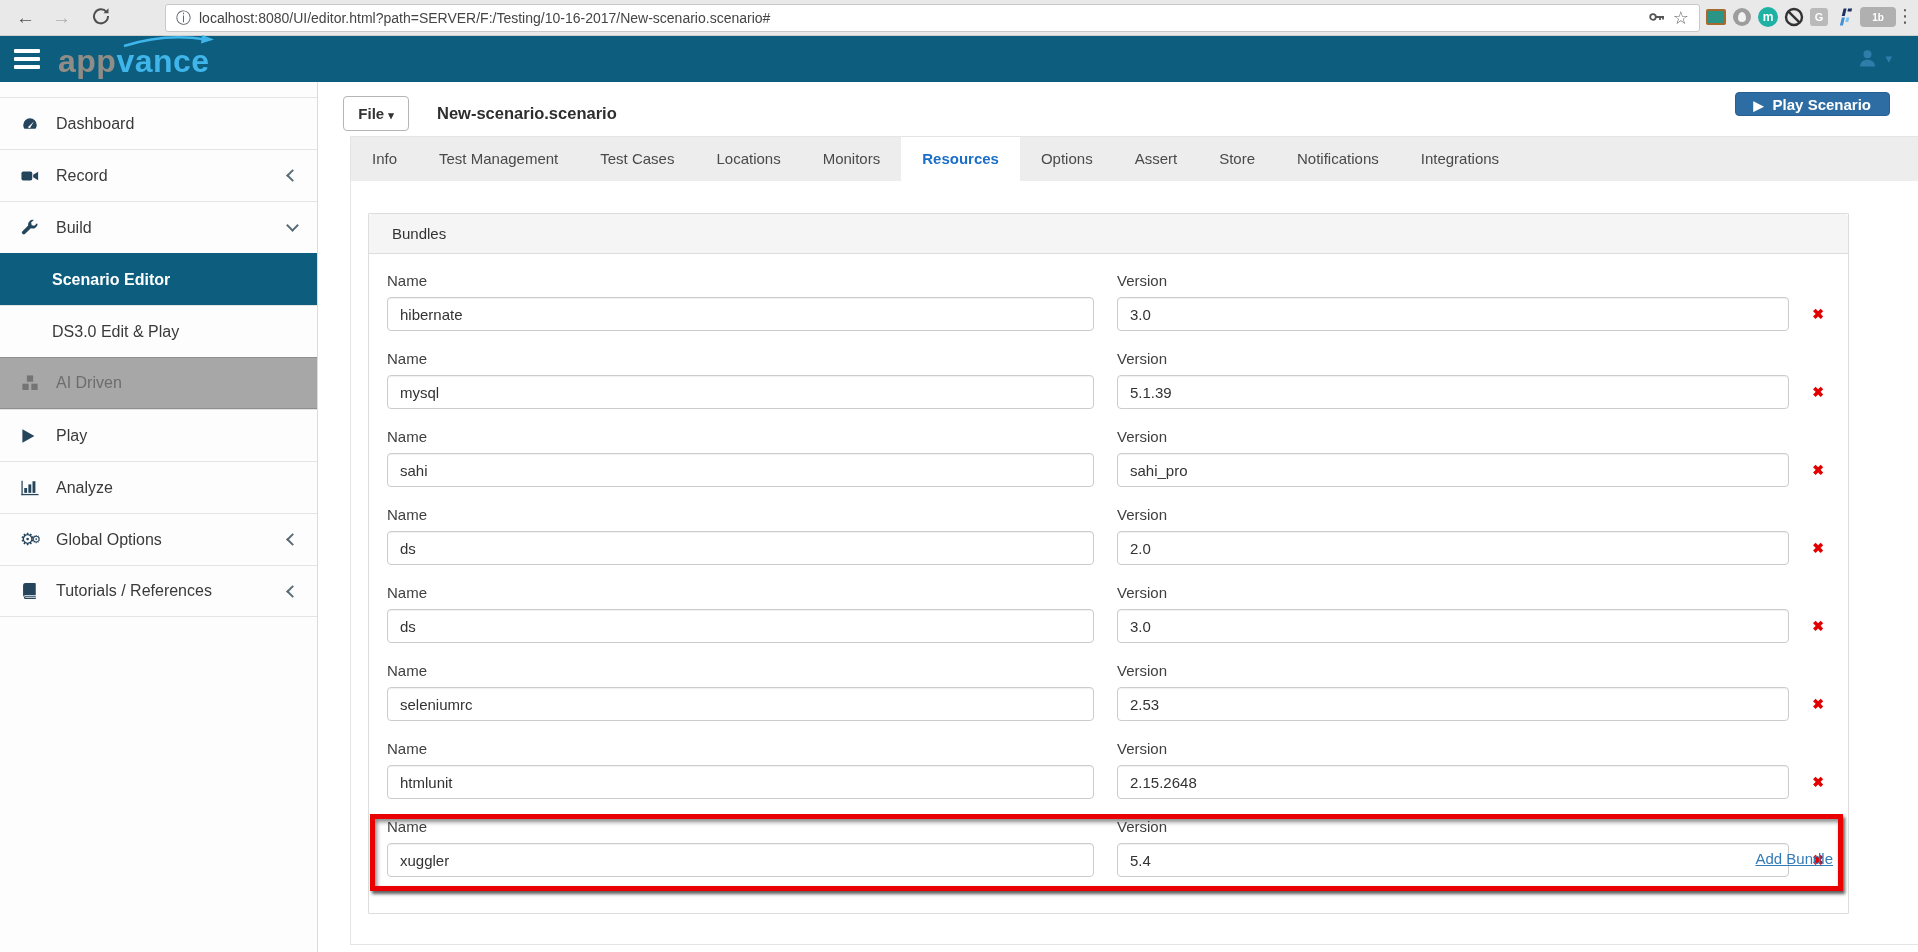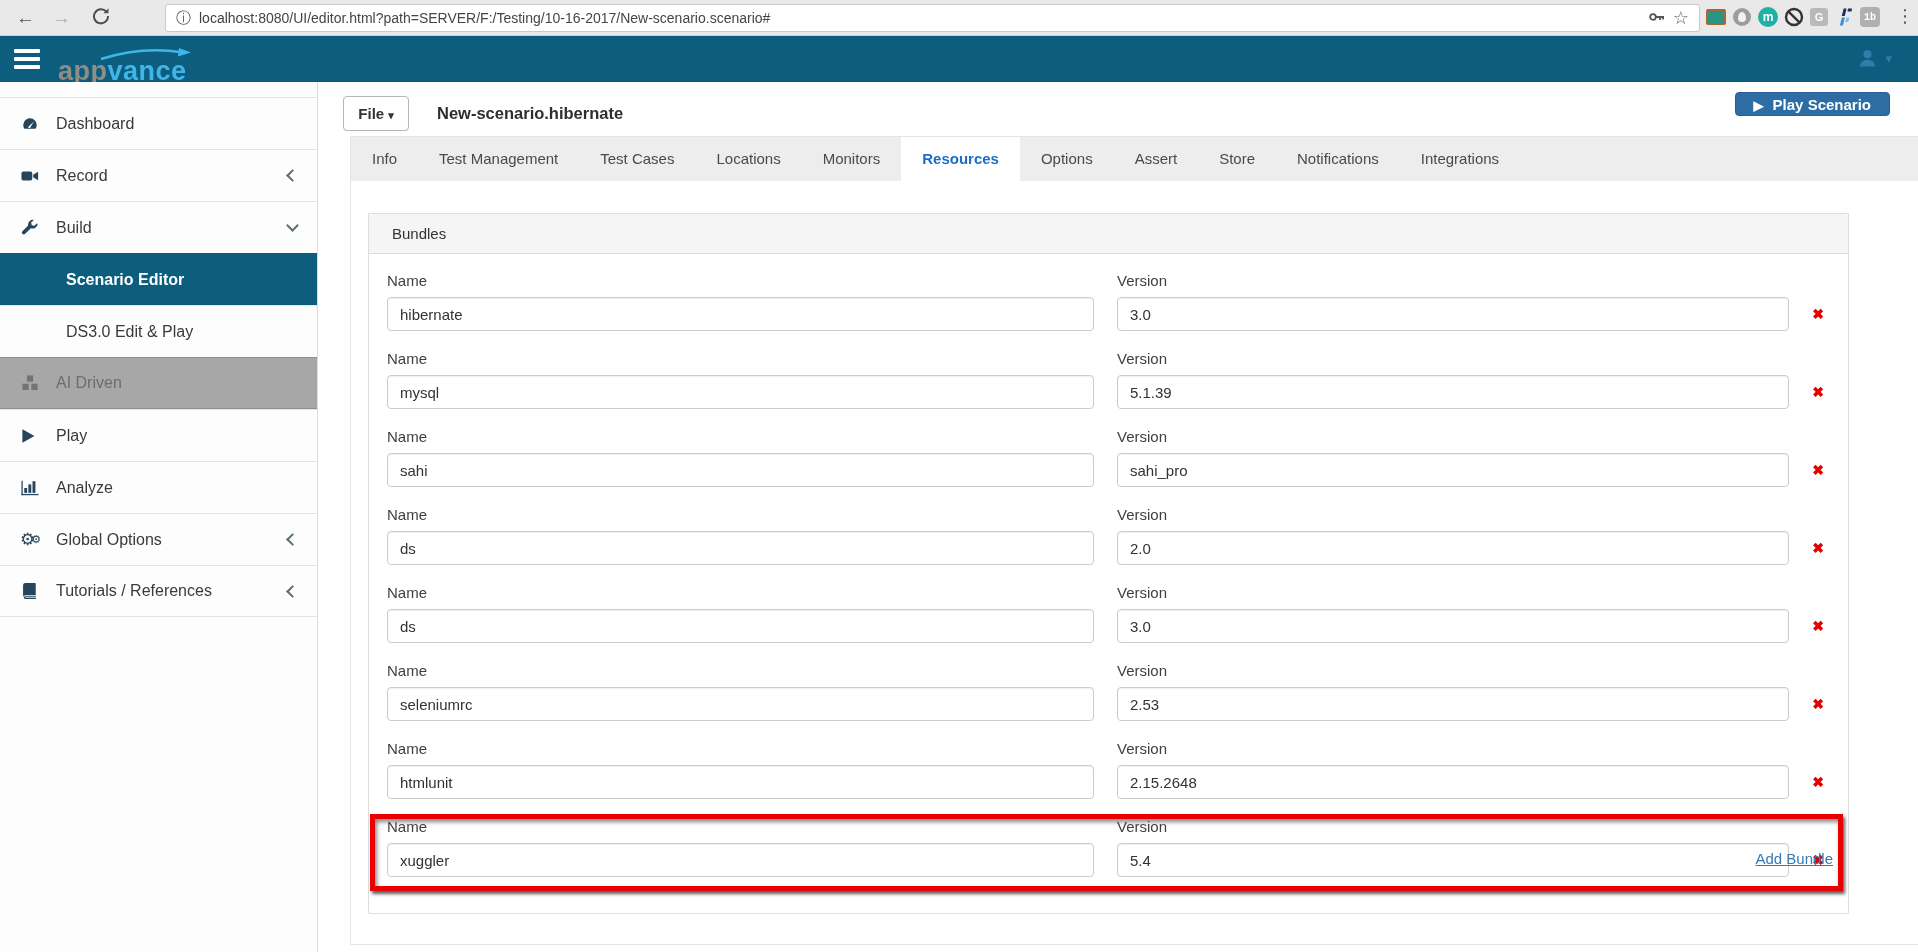--- a/index.html
+++ b/index.html
@@ -21,48 +21,48 @@
   .ext-row { position:absolute; left:1706px; top:7px; display:flex; gap:6px; align-items:center; }
   .ext { width:20px; height:20px; display:flex; align-items:center; justify-content:center; cursor:pointer; }
   .ext-screen { width:20px; height:16px; background:#2a9486; border:2px solid #a6692c; border-radius:2px; }
   .ext-circle-gray { width:18px; height:18px; border-radius:50%; background:#9d9d9d; position:relative; }
   .ext-circle-gray::after { content:''; position:absolute; left:5px; top:4px; width:8px; height:10px;
     background:#f2f2f2; border-radius:50% 50% 50% 50%/60% 60% 40% 40%; }
   .ext-m { width:20px; height:20px; border-radius:50%; background:#1fb1a4; color:#fff;
     font-size:12px; font-weight:bold; display:flex; align-items:center; justify-content:center; }
   .ext-g { width:18px; height:18px; border-radius:3px; background:#b9b9b9; color:#fff;
     font-size:11px; font-weight:bold; display:flex; align-items:center; justify-content:center; }
-  .ext-tb { width:20px; height:20px; border-radius:4px; background:#b0b0b0; color:#fff;
-    font-size:10px; font-weight:bold; display:flex; align-items:center; justify-content:center;font-family:Liberation Mono, monospace; }
+  .ext-tb { width:36px; height:20px; border-radius:4px; background:#b0b0b0; color:#fff;
+    font-size:10px; font-weight:bold; display:flex; align-items:center; justify-content:center; }
   .chrome-menu { position:absolute; left:1896px; top:5px; font-size:18px; color:#555; cursor:pointer; }
 
   
   .app-header { position:absolute; left:0; top:36px; width:1918px; height:46px; background:#0d5e7e; }
   .hamburger { position:absolute; left:14px; top:13px; width:26px; height:20px; cursor:pointer;
     display:flex; flex-direction:column; justify-content:space-between; background:none; border:none; }
   .hamburger span { display:block; height:4px; background:#fff; border-radius:1px; }
-  .logo { position:absolute; left:58px; top:20px; font-size:27px; font-weight:bold; letter-spacing:.5px; }
+  .logo { position:absolute; left:58px; top:7px; font-size:32px; font-weight:bold; letter-spacing:.5px; }
   .logo-app { color:#8f8d85; }
   .logo-vance { color:#3fb5ea; position:relative; }
   .logo-arrow { position:absolute; right:-8px; top:-9px; }
   .user-menu { position:absolute; right:26px; top:12px; display:flex; align-items:center; gap:7px; cursor:pointer; }
   .user-caret { color:#2f7dab; font-size:13px; }
 
   
   .sidebar { position:absolute; left:0; top:82px; width:318px; height:870px;
     background:#fdfdfd; border-right:1px solid #dcdcdc; padding-top:15px; }
   .side-item { height:52px; display:flex; align-items:center; padding:0 20px;
     border-top:1px solid #e4e4e4; font-size:16px; color:#3a3a3a; cursor:pointer; background:#fdfdfd; }
   .side-item:last-child { border-bottom:1px solid #e4e4e4; }
   .side-icon { width:26px; margin-right:10px; display:flex; align-items:center; }
   .side-icon svg { fill:#25455c; }
   .chev { width:9px; height:9px; border-left:2px solid #5a6b75; border-top:2px solid #5a6b75;
     transform:rotate(-45deg); margin-left:auto; }
   .chev.down { transform:rotate(-135deg); margin-top:-4px; }
-  .side-item.sub { padding-left:66px; }
+  .side-item.sub { padding-left:52px; }
   .side-item.active { background:#0d5e7e; color:#fff; font-weight:bold; border-top-color:#0d5e7e; }
   .side-item.disabled { background:#a7a7a7; color:#6d6d6d; border-top-color:#8f8f8f; border-bottom:1px solid #8f8f8f; }
   .side-item.disabled .side-icon svg { fill:#747474; }
   .gear-glyph { color:#25455c; font-size:17px; line-height:1; }
   .gear-glyph small { font-size:11px; margin-left:-4px; vertical-align:top; }
 
   
   .content { position:absolute; left:318px; top:82px; width:1600px; height:870px; background:#fff; }
   .file-btn { position:absolute; left:25px; top:14px; width:66px; height:35px; background:#fff;
     border:1px solid #b5b5b5; border-radius:4px; font-size:15px; font-weight:bold; color:#333;
@@ -265,21 +265,21 @@
         <rect x="5.8" y="16.4" width="11.7" height="1" fill="#fdfdfd"></rect>
       </svg>
       </span>
     <span>Tutorials / References</span>
     <span class="chev"></span>
   </div>
 </nav>
 
 <main class="content">
   <button class="file-btn"><span>File</span><span class="file-caret">▾</span></button>
-  <span class="doc-title">New-scenario.hibernate</span>
+  <span class="doc-title">New-scenario.scenario</span>
   <button class="play-btn"><span class="play-glyph">▶</span><span>Play Scenario</span></button>
 
   <div class="card">
     <div class="tab-bar">
         <div class="tab">Info</div>
         <div class="tab">Test Management</div>
         <div class="tab">Test Cases</div>
         <div class="tab">Locations</div>
         <div class="tab">Monitors</div>
         <div class="tab active">Resources</div>

